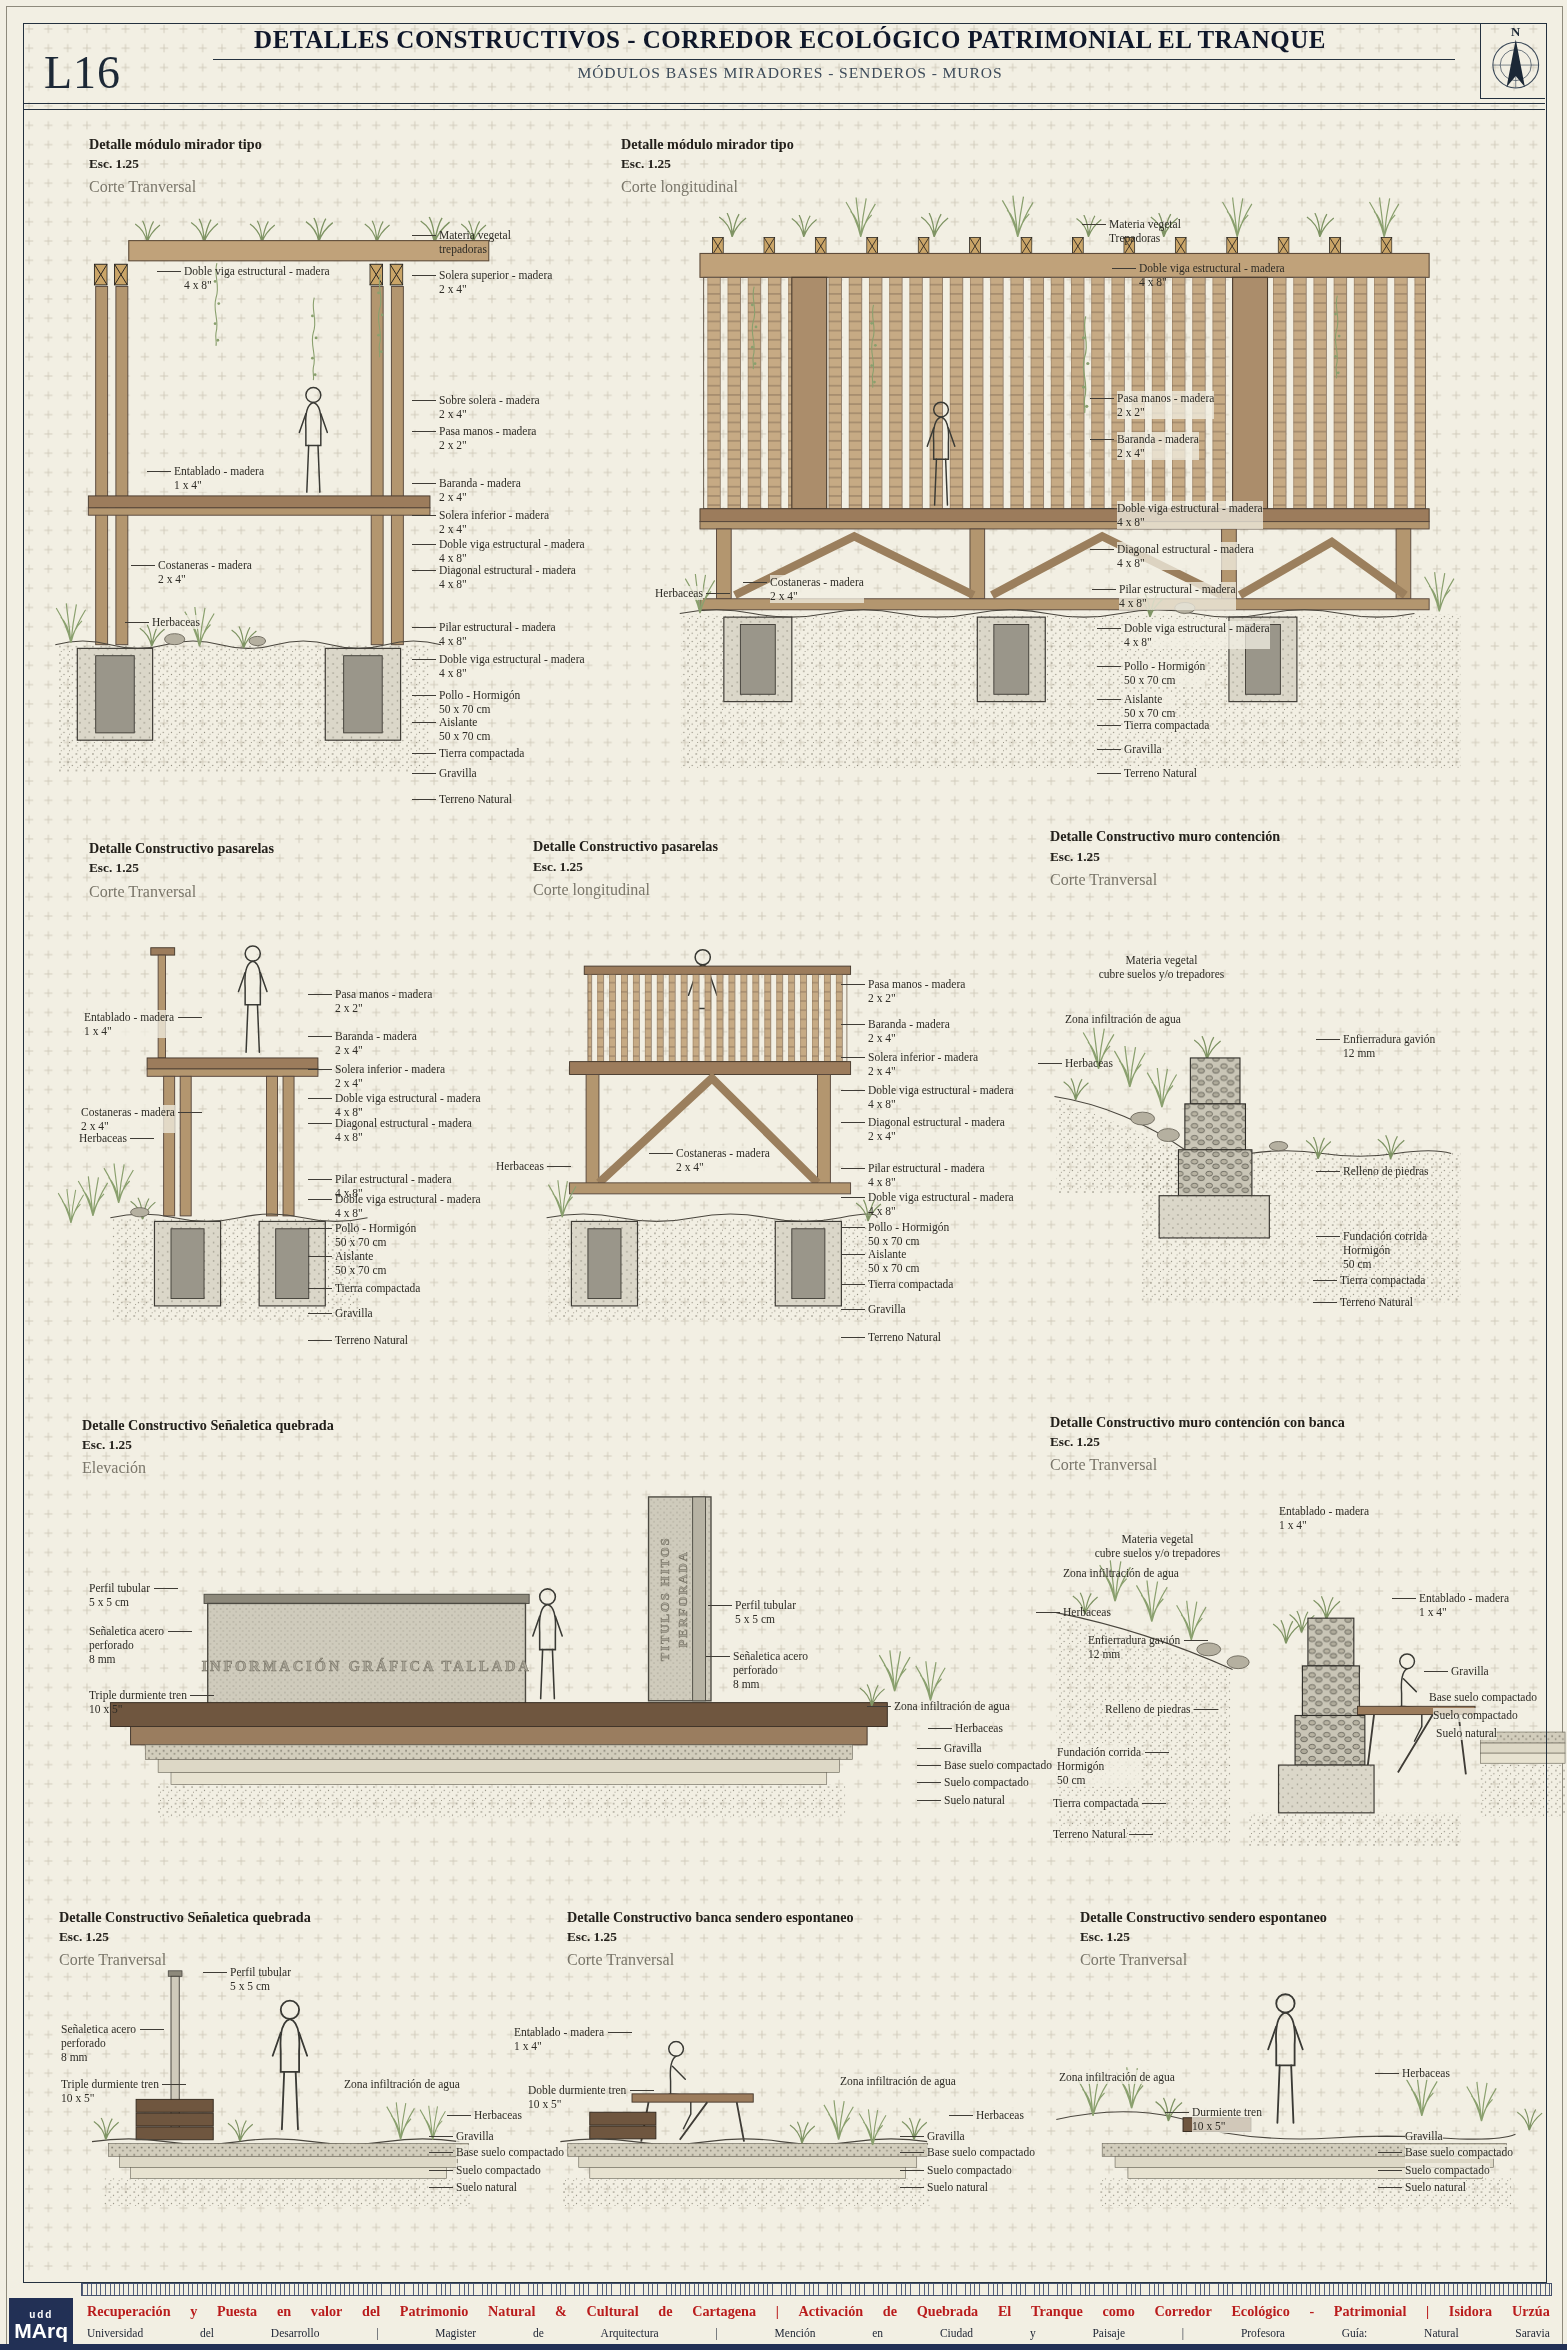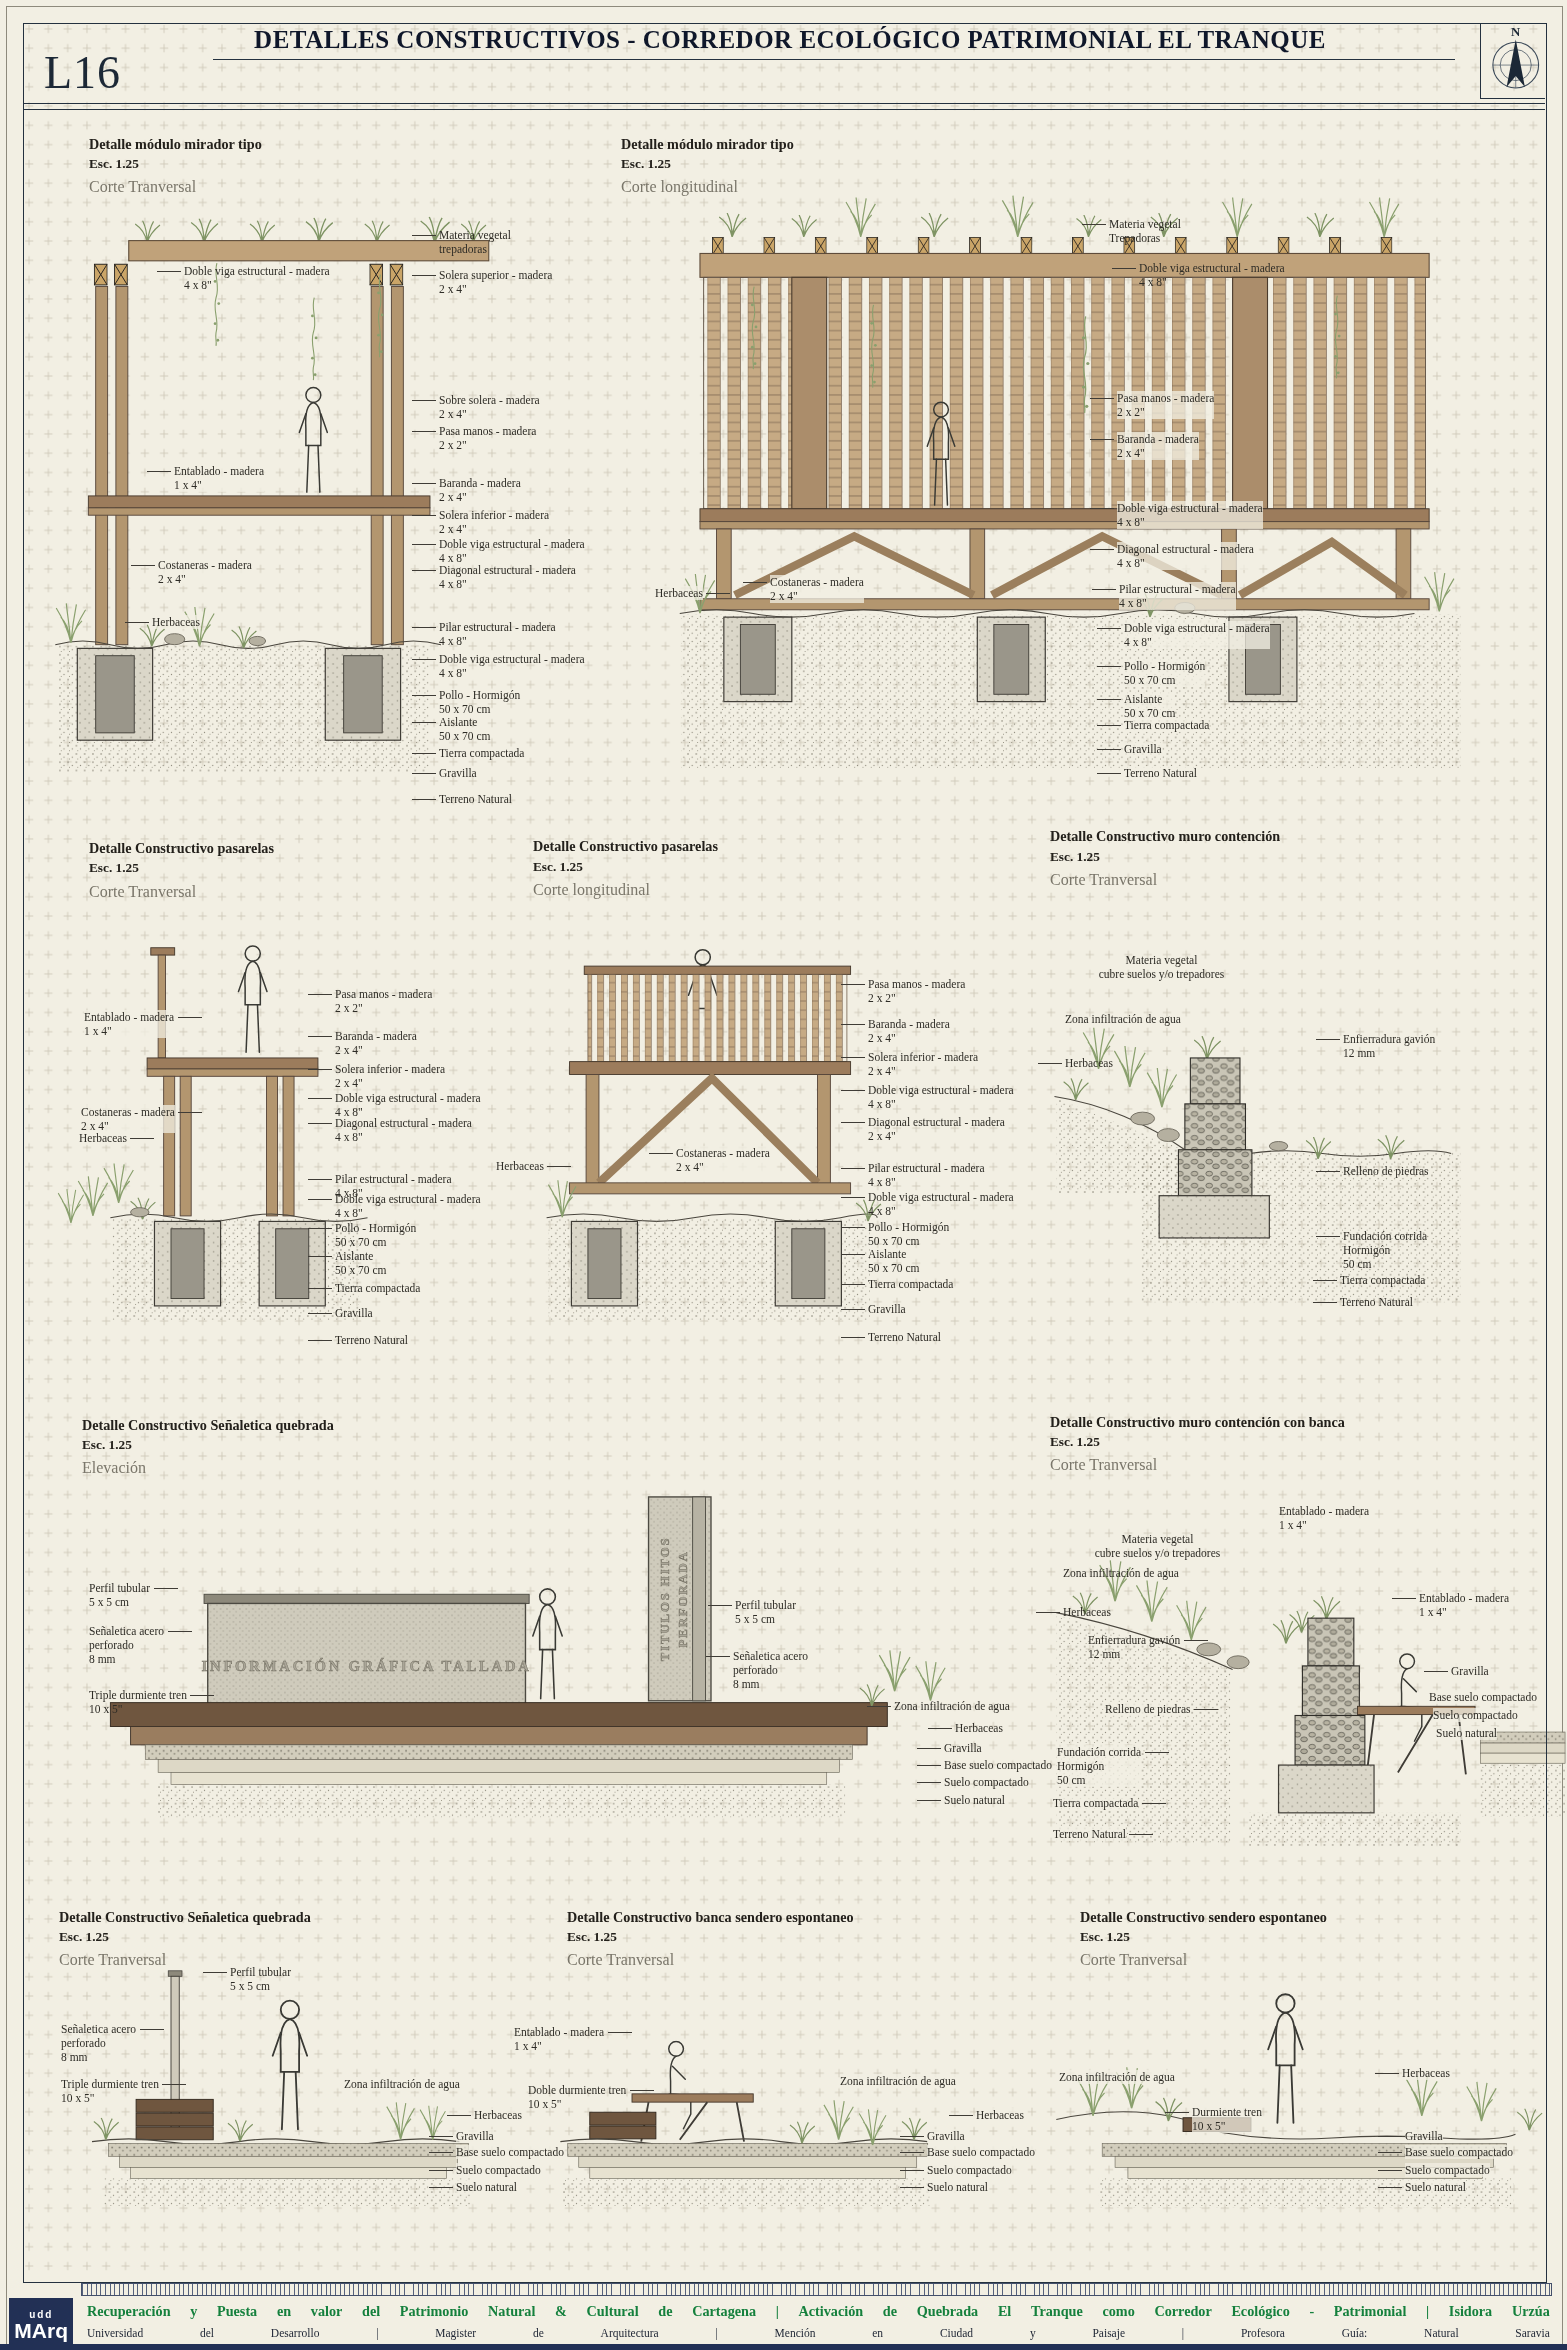--- a/index.html
+++ b/index.html
@@ -22,21 +22,21 @@
   .lr::after{content:"";position:absolute;top:7.3px;right:-27.5px;width:24px;height:0.9px;background:#3f3c36;}
   .bg{background:rgba(242,239,227,.75);}
   .ctr{text-align:center;width:211px;}
   
   .ruler{position:absolute;left:81px;top:2283px;width:1469px;height:11px;border:0.9px solid #44506b;
          background:repeating-linear-gradient(to right,#55617c 0 0.9px,transparent 0.9px 4.6px);}
   .logo{position:absolute;left:9.2px;top:2298px;width:64px;height:53px;background:#223055;color:#fff;
         display:flex;flex-direction:column;align-items:center;justify-content:center;}
   .logo .udd{font-size:10px;letter-spacing:1.8px;font-weight:bold;font-family:"Liberation Sans",sans-serif;}
   .logo .marq{font-size:21px;font-weight:bold;line-height:1;font-family:"Liberation Sans",sans-serif;}
-  .fl1{position:absolute;left:87px;top:2303px;width:1463px;font-size:14.2px;font-weight:bold;color:#15803d;}
+  .fl1{position:absolute;left:87px;top:2303px;width:1463px;font-size:14.2px;font-weight:bold;color:#b91c1c;}
   .fl2{position:absolute;left:87px;top:2327px;width:1463px;font-size:11.5px;color:#1d2433;}
   [data-split]{display:flex;justify-content:space-between;}
   .botbar{position:absolute;left:0;top:2344px;width:1568px;height:7.3px;background:#223055;}
   
   .wood{fill:#c0a27a;stroke:#5e4c3a;stroke-width:1.2}
   .wood2{fill:#b3966f;stroke:#55453a;stroke-width:1}
   .wood3{fill:#9c7c5c;stroke:#45382c;stroke-width:1}
   .woodD{fill:#6f563f;stroke:#32281e;stroke-width:1}
   .trunk{fill:#ab8d6b;stroke:#4a3b2d;stroke-width:1.2}
   .conc{fill:url(#conc);stroke:#3f3c36;stroke-width:1.3}
@@ -381,20 +381,21 @@
       <rect x="1228" y="2360" width="386" height="12" class="lyr3"></rect>
       <rect x="1196" y="2372" width="452" height="32" fill="url(#soil)"></rect>
     </g>
   </svg>
 
   <div class="frame"></div>
 
   <div class="sheetno">L16</div>
   <div class="title">DETALLES CONSTRUCTIVOS - CORREDOR ECOLÓGICO PATRIMONIAL EL TRANQUE</div>
   <div class="titlerule"></div>
+  <div class="subtitle">MÓDULOS BASES MIRADORES - SENDEROS - MUROS</div>
   <div class="dblrule"></div>
   <div class="compassbox">
     <svg width="64" height="75" viewBox="0 0 70 82">
       <circle cx="38" cy="46" r="25" fill="none" stroke="#3c4a59" stroke-width="1.2"></circle>
       <circle cx="38" cy="46" r="17" fill="none" stroke="#3c4a59" stroke-width="0.8"></circle>
       <path d="M13 46 H63 M38 21 V71" stroke="#3c4a59" stroke-width="0.7"></path>
       <polygon points="38,18 28,70 38,58 48,70" fill="#1c2836"></polygon>
       <text x="38" y="14" text-anchor="middle" font-size="14" font-weight="bold" fill="#1c2836" font-family="Liberation Serif,serif">N</text>
     </svg>
   </div>

